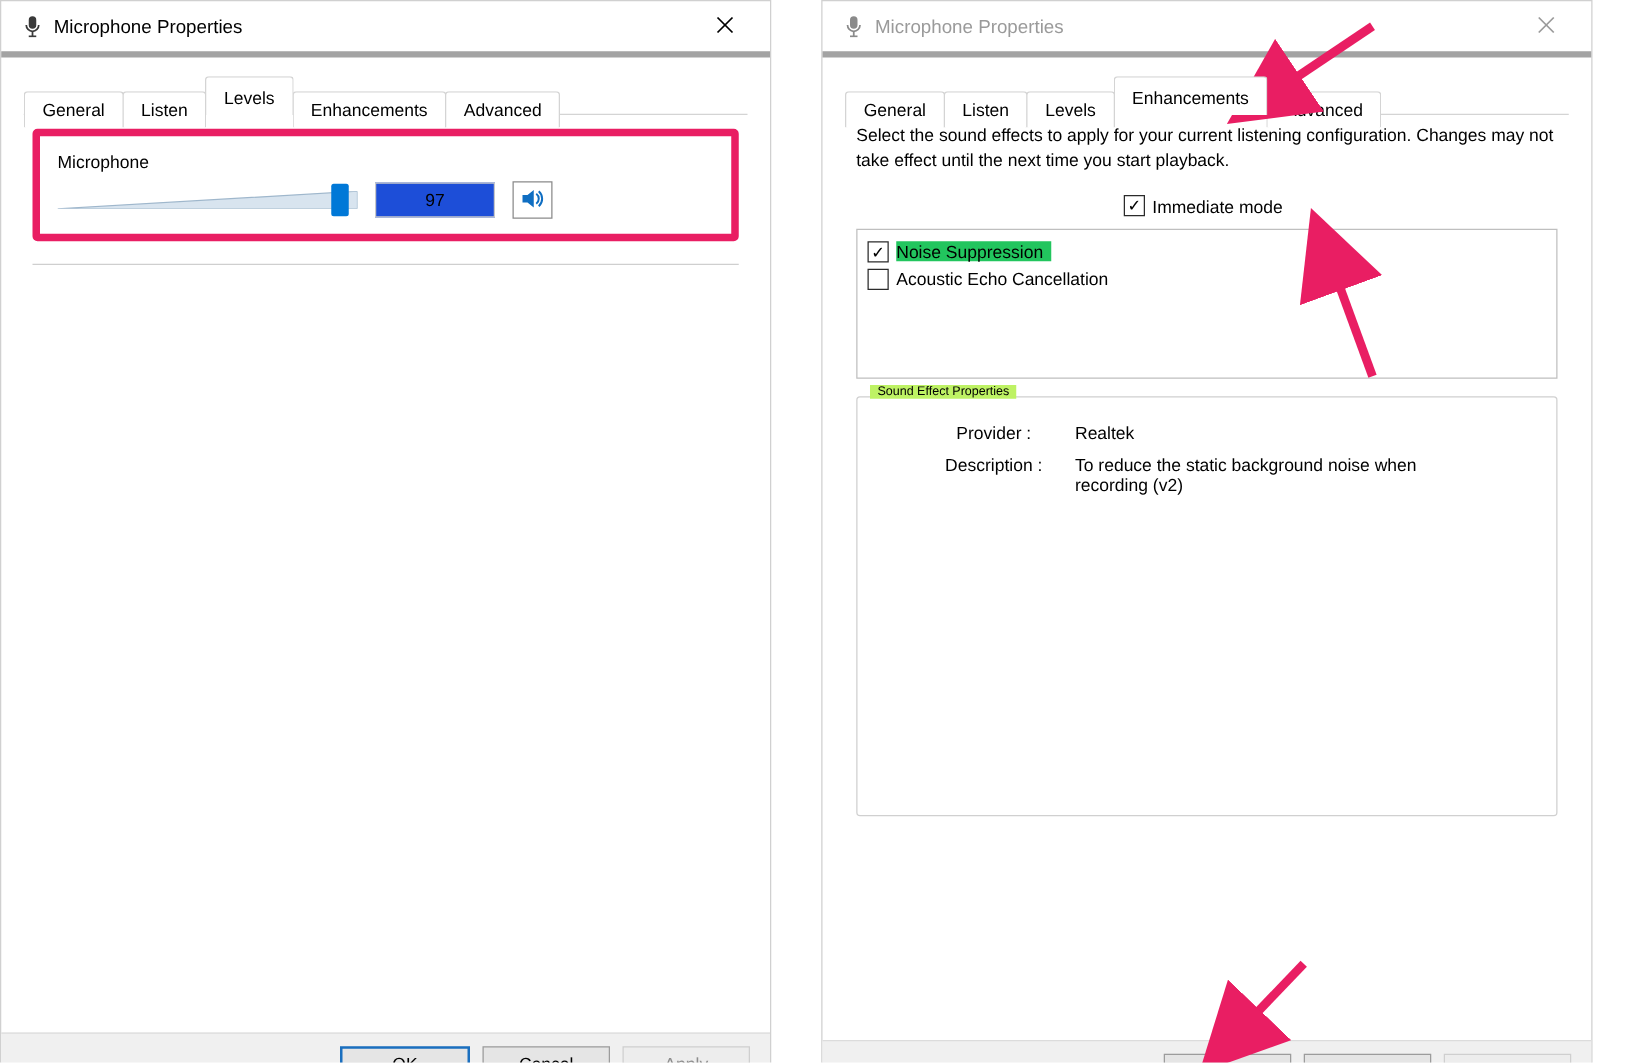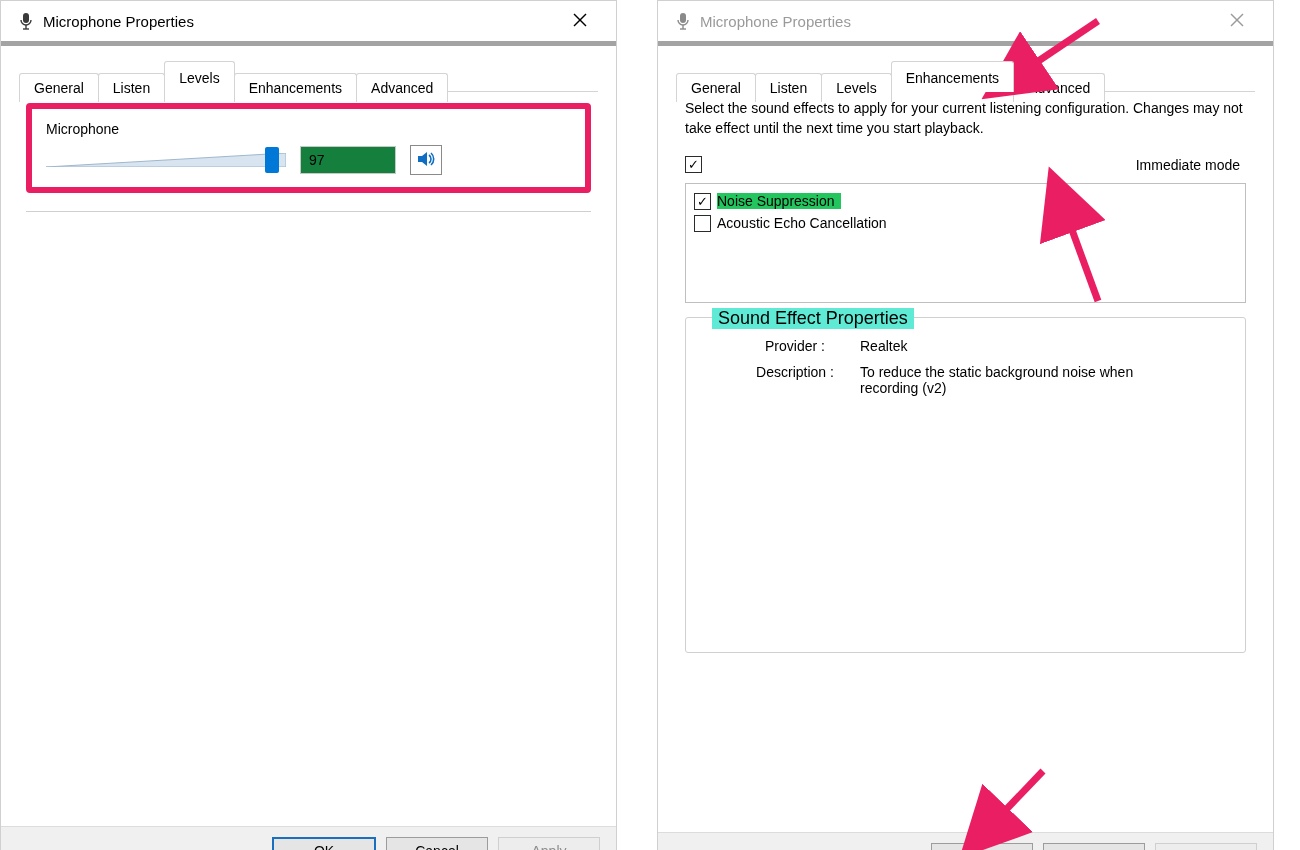--- a/index.html
+++ b/index.html
@@ -21,37 +21,37 @@
   .tab-border{height:1px;background:#d4d4d4;margin:0 18px}
   .tab-body{border:1px solid transparent;margin:0 18px 14px 18px;height:718px;position:relative}
 
   
   .highlight{border:6px solid #e91e63;border-radius:4px;padding:12px 14px;margin:10px 6px}
   .ctl-label{font-size:14px;margin-bottom:8px}
   .slider-row{display:flex;align-items:center;gap:14px}
   .slider-track{position:relative;width:240px;height:26px}
   .slider-tri{position:absolute;left:0;top:6px;width:240px;height:14px}
   .thumb{position:absolute;top:0;width:14px;height:26px;background:#0078d7;border-radius:2px}
-  .val-box{width:78px;height:26px;border:1px solid #c8c8c8;text-align:left;padding:0 8px;line-height:26px;font-size:14px;background:#15803d}
+  .val-box{width:78px;height:26px;border:1px solid #c8c8c8;text-align:center;padding:0 8px;line-height:26px;font-size:14px;background:#1d4ed8}
   .spk-btn{width:30px;height:28px;border:1px solid #8a8a8a;display:flex;align-items:center;justify-content:center;background:#fff}
   .spk-btn svg{width:20px;height:20px}
   .hr{height:1px;background:#cfcfcf;margin:18px 6px 4px 6px}
 
   
   .en-body{padding:6px 8px 0 8px}
   .desc{font-size:14px;line-height:1.4;margin:0 0 18px 0}
-  .mode-row{display:flex;justify-content:space-between;align-items:center;margin:0 6px 10px 0}
+  .mode-row{display:flex;justify-content:center;align-items:center;margin:0 6px 10px 0}
   .chk{width:15px;height:15px;border:1px solid #2b2b2b;margin-right:6px;display:inline-flex;align-items:center;justify-content:center;background:#fff}
   .chk.checked::after{content:"✓";font-size:13px;line-height:13px}
   .list-box{border:1px solid #bfbfbf;height:106px;padding:6px 8px}
   .opt{display:flex;align-items:center;height:22px}
   .opt .lbl{padding-right:6px}
   .opt.sel .lbl{background:#22c55e}
   .group{border:1px solid #d0d0d0;border-radius:3px;margin-top:14px;padding:10px 14px 14px 14px;position:relative;height:310px}
-  .group-title{position:absolute;top:-10px;left:26px;background:#5eead4;padding:0 6px;font-size:18px}
+  .group-title{position:absolute;top:-10px;left:10px;background:#bef264;padding:0 6px;font-size:10px}
   .kv{display:flex;margin:10px 0 0 40px;font-size:14px}
   .kv .k{width:110px;text-align:center;padding-right:10px}
   .kv .v{width:330px}
 
   .btnbar{display:flex;justify-content:flex-end;gap:10px;padding:10px 16px;background:#f0f0f0;border-top:1px solid #dcdcdc}
   .btn{width:100px;height:28px;border:1px solid #9c9c9c;background:#e5e5e5;text-align:center;line-height:26px;font-size:14px;cursor:default}
   .btn.primary{border:2px solid #1a6fbf;line-height:24px}
   .btn.disabled{color:#8d8d8d;background:#ededed;border-color:#cfcfcf}
 
   

